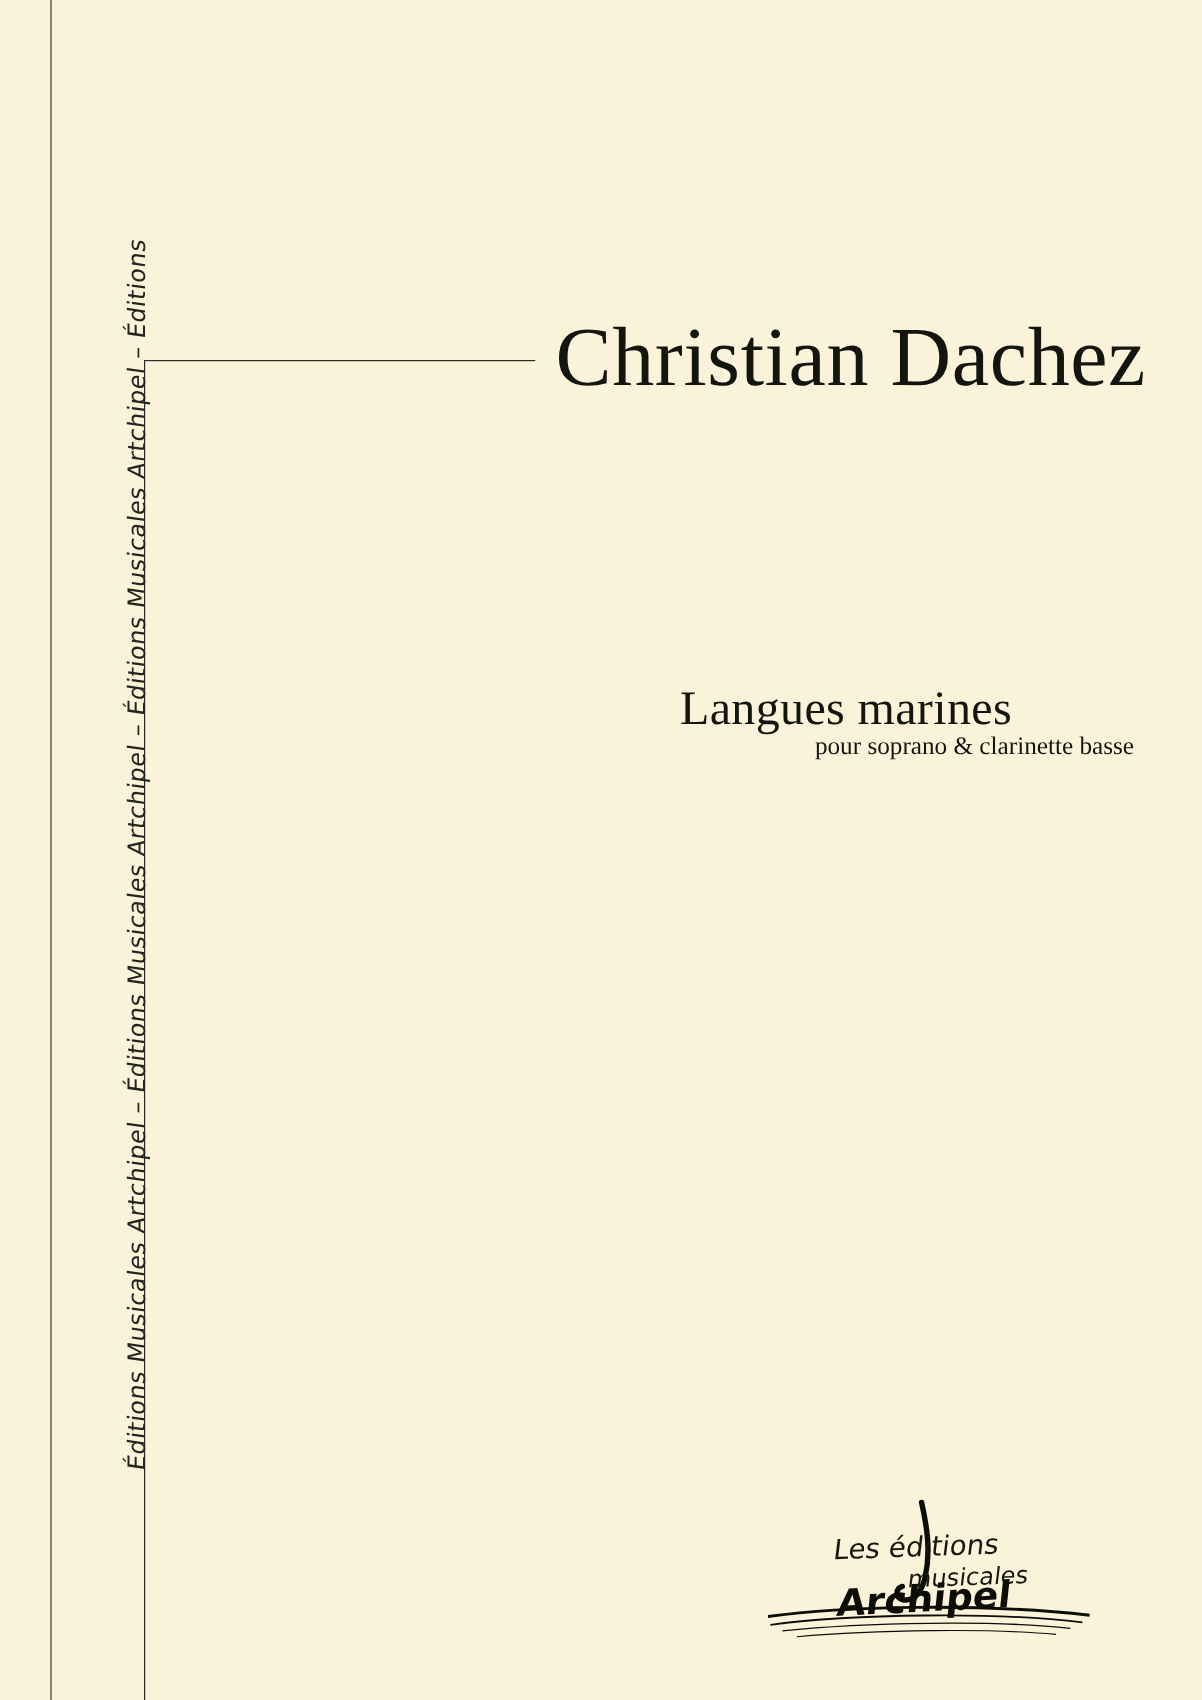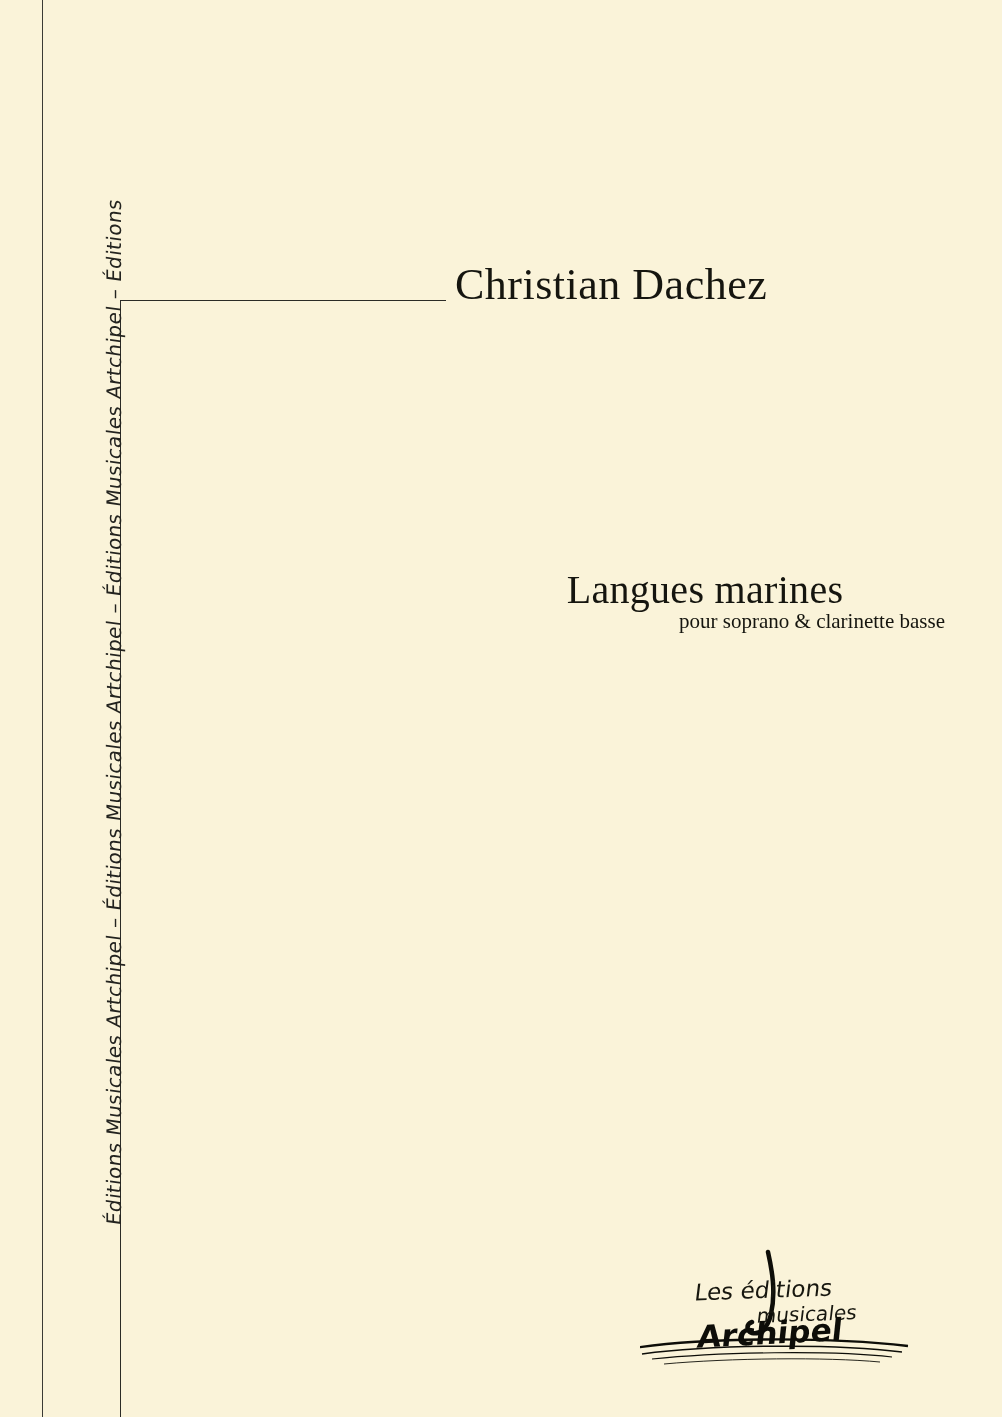--- a/index.html
+++ b/index.html
@@ -68,25 +68,26 @@
   .imprint .skew {
     display: inline-block;
     transform: skewX(-8deg);
   }
 
   .composer {
     position: absolute;
     left: 455px;
     top: 262px;
     width: 500px;
-    font-size: 44px;
+    font-size: 70px;
     color: #15150f;
     letter-spacing: 0.5px;
     line-height: 1.05;
     white-space: nowrap;
+    text-align: right;
   }
 
   .title {
     position: absolute;
     left: 460px;
     top: 566px;
     width: 490px;
     text-align: center;
     font-size: 40px;
     color: #15150f;

